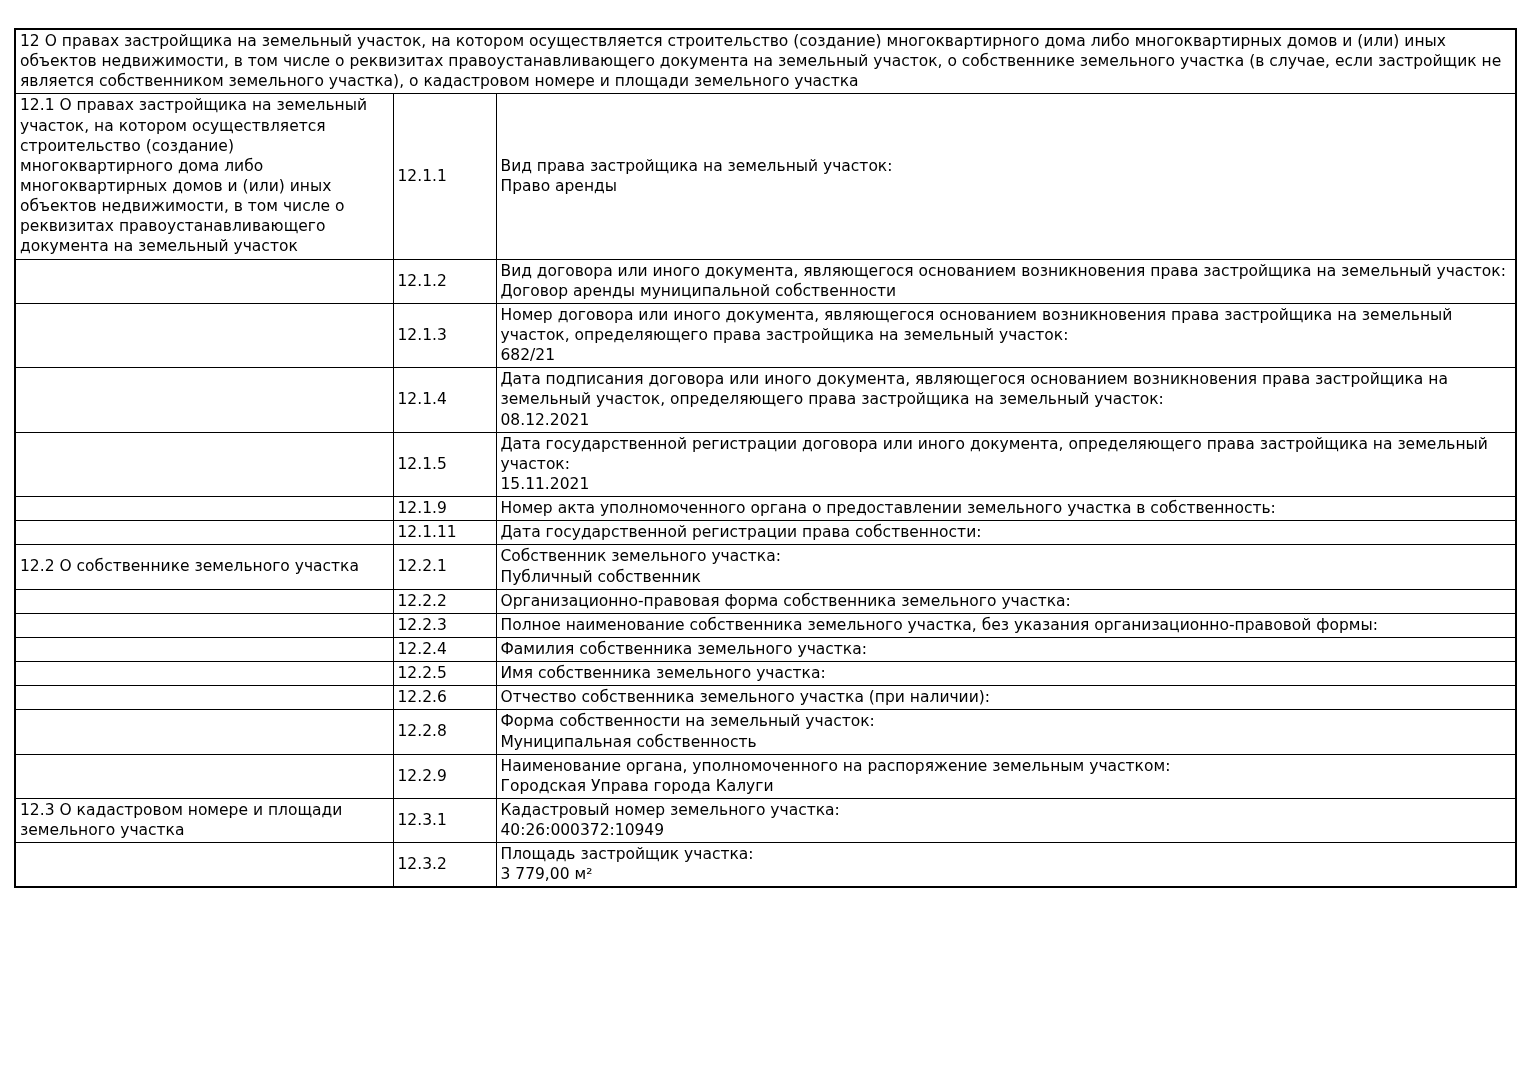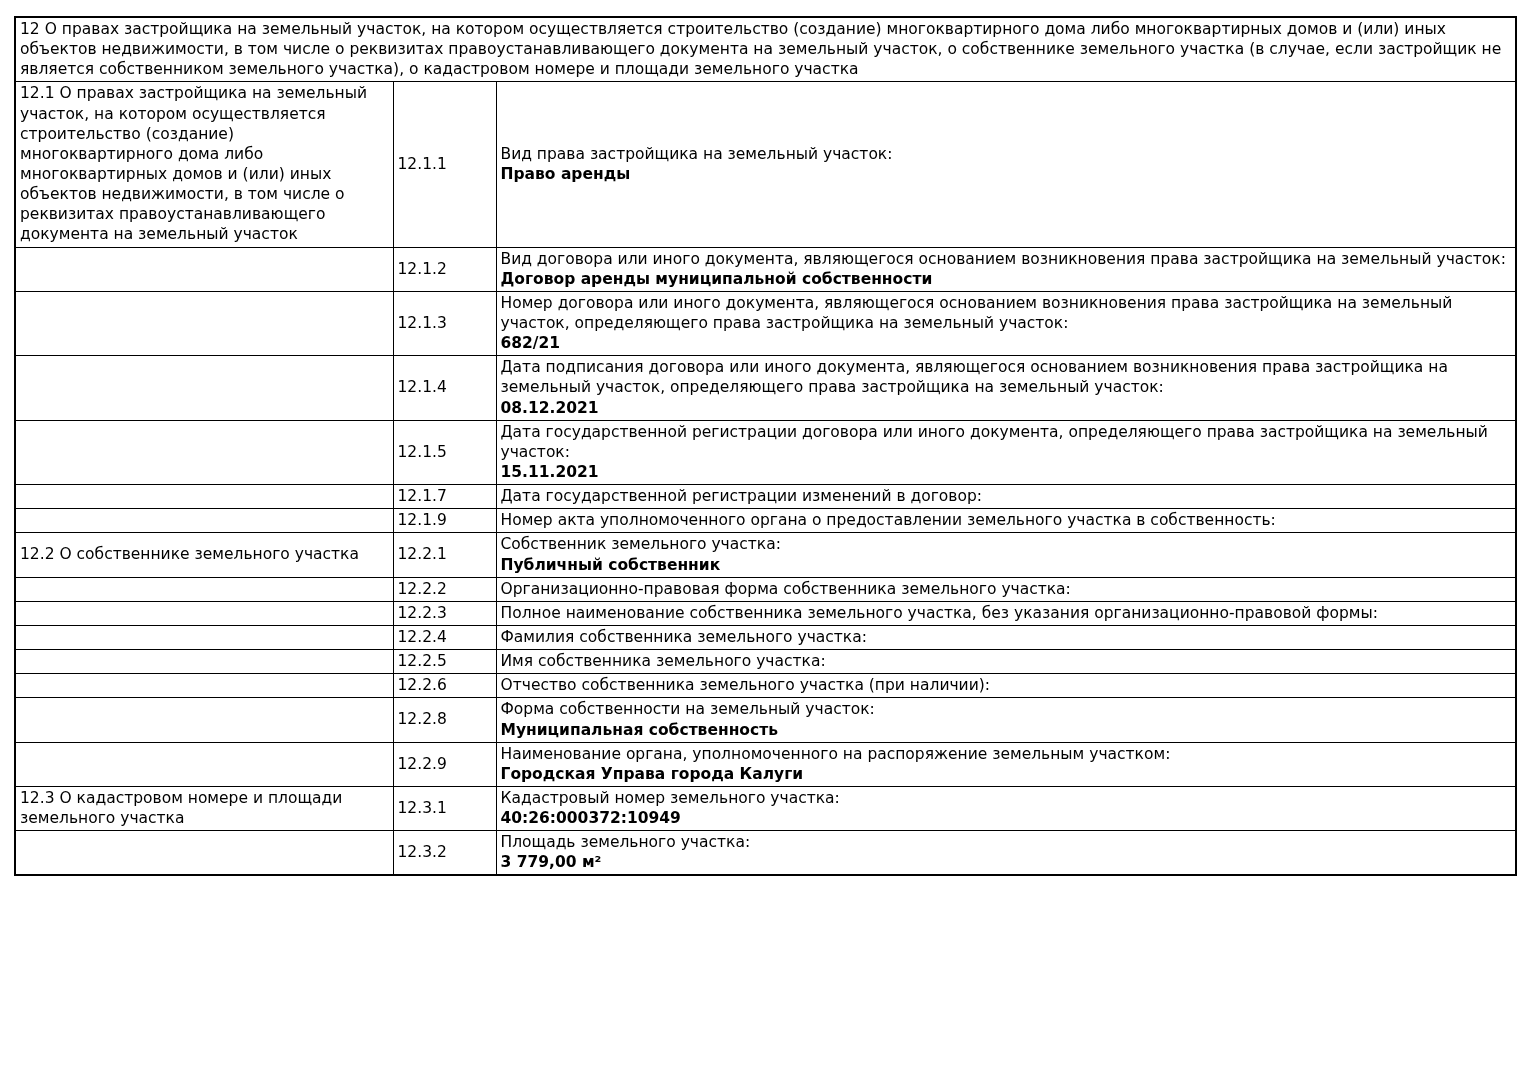--- a/index.html
+++ b/index.html
@@ -8,21 +8,21 @@
     padding: 0;
     background: #ffffff;
     color: #000000;
     font-family: "DejaVu Sans", "Liberation Sans", sans-serif;
     font-size: 15.5px;
     line-height: 1.3;
   }
   .page {
     width: 1243px;
     min-height: 1080px;
-    padding: 16px 14px;
+    padding: 28px 14px;
   }
   table.decl-table {
     border-collapse: collapse;
     table-layout: fixed;
     width: 1501px;
     border: 2px solid #000;
   }
   table.decl-table td {
     border: 1px solid #000;
     padding: 1px 5px 2px 4px;
@@ -30,21 +30,21 @@
     overflow: hidden;
     word-wrap: break-word;
   }
   td.section-header-cell {
     padding: 2px 5px 3px 4px;
   }
   td.left-cell   { }
   td.code-cell   { }
   td.content-cell{ }
   .field-value {
-    font-weight: bold;
+    font-weight: normal;
   }
 </style>
 </head>
 <body>
 
 <div class="page">
   <table class="decl-table">
     <colgroup>
       <col style="width:378px">
       <col style="width:103px">
@@ -90,30 +90,30 @@
         <tr>
           <td class="left-cell"></td>
           <td class="code-cell">12.1.5</td>
           <td class="content-cell">
             <div class="field-label">Дата государственной регистрации договора или иного документа, определяющего права застройщика на земельный участок:</div>
             <div class="field-value">15.11.2021</div>
           </td>
         </tr>
         <tr>
           <td class="left-cell"></td>
-          <td class="code-cell">12.1.7</td>
+          <td class="code-cell">12.1.9</td>
           <td class="content-cell">
-            <div class="field-label">Дата государственной регистрации изменений в договор:</div>
+            <div class="field-label">Номер акта уполномоченного органа о предоставлении земельного участка в собственность:</div>
           </td>
         </tr>
         <tr>
           <td class="left-cell"></td>
-          <td class="code-cell">12.1.9</td>
+          <td class="code-cell">12.1.11</td>
           <td class="content-cell">
-            <div class="field-label">Номер акта уполномоченного органа о предоставлении земельного участка в собственность:</div>
+            <div class="field-label">Дата государственной регистрации права собственности:</div>
           </td>
         </tr>
         <tr>
           <td class="left-cell">12.2 О собственнике земельного участка</td>
           <td class="code-cell">12.2.1</td>
           <td class="content-cell">
             <div class="field-label">Собственник земельного участка:</div>
             <div class="field-value">Публичный собственник</div>
           </td>
         </tr>
@@ -173,19 +173,19 @@
           <td class="code-cell">12.3.1</td>
           <td class="content-cell">
             <div class="field-label">Кадастровый номер земельного участка:</div>
             <div class="field-value">40:26:000372:10949</div>
           </td>
         </tr>
         <tr>
           <td class="left-cell"></td>
           <td class="code-cell">12.3.2</td>
           <td class="content-cell">
-            <div class="field-label">Площадь земельного участка:</div>
+            <div class="field-label">Площадь застройщик участка:</div>
             <div class="field-value">3 779,00 м²</div>
           </td>
         </tr>
       </tbody>
   </table>
 </div>
 
 </body></html>

